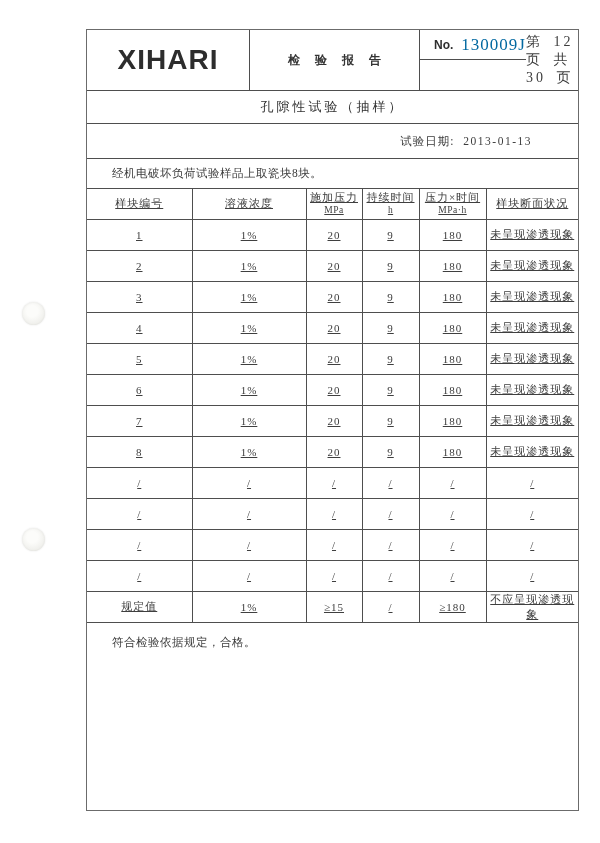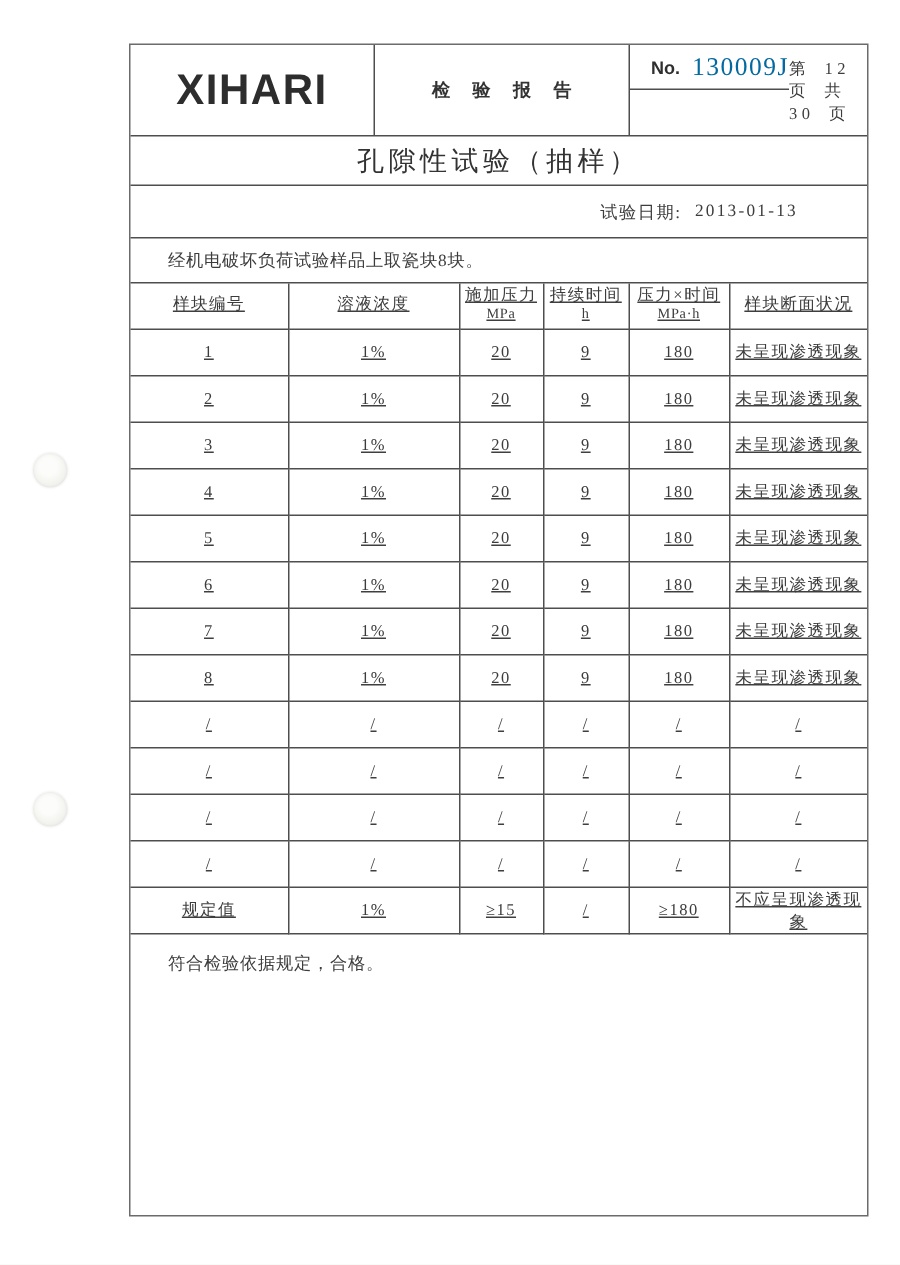--- a/index.html
+++ b/index.html
@@ -51,28 +51,28 @@
   }
   .hdr-no { flex:1; display:flex; flex-direction:row; }
   .no-line {
     height:30px; border-bottom:1px solid var(--line,#4e4e4e);
     display:flex; align-items:center; padding-left:14px;
   }
   .no-label { font-family:"Liberation Sans", sans-serif; font-weight:bold; font-size:12px; color:#2f2f2f; }
   .no-value { margin-left:8px; font-size:17px; letter-spacing:1px; color:#0369a1; }
   .page-line {
     flex:1; display:flex; align-items:center; justify-content:center;
-    font-size:11px; letter-spacing:3px; word-spacing:4px; color:#3c3c3c;
+    font-size:14px; letter-spacing:3px; word-spacing:4px; color:#3c3c3c;
   }
 
   
   .section-title {
     height:33px; border-bottom:1px solid var(--line,#4e4e4e);
     display:flex; align-items:center; justify-content:center;
-    font-size:18px; letter-spacing:3px; color:#333; font-weight:500;
+    font-size:13px; letter-spacing:3px; color:#333; font-weight:500;
   }
   .date-row {
     height:35px; border-bottom:1px solid var(--line,#4e4e4e);
     display:flex; align-items:center; justify-content:flex-end;
     padding-right:46px; font-size:11.5px; letter-spacing:1px; color:#3c3c3c;
   }
   .date-row .date-val { margin-left:9px; letter-spacing:1.5px; }
   .remark-row {
     height:30px; border-bottom:1px solid var(--line,#4e4e4e);
     display:flex; align-items:center; padding-left:25px;

